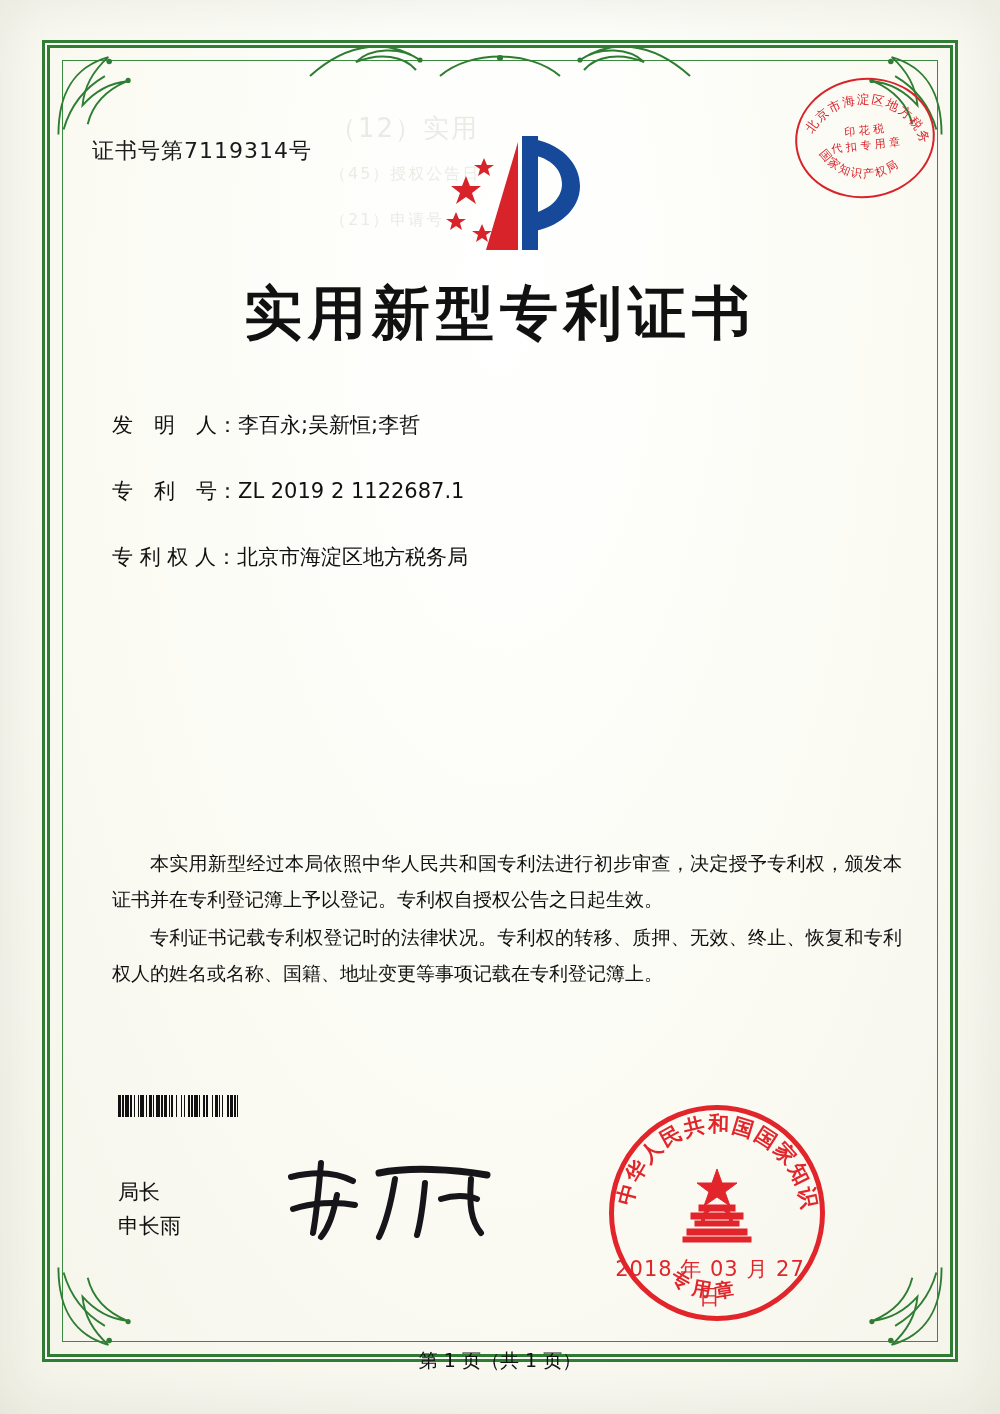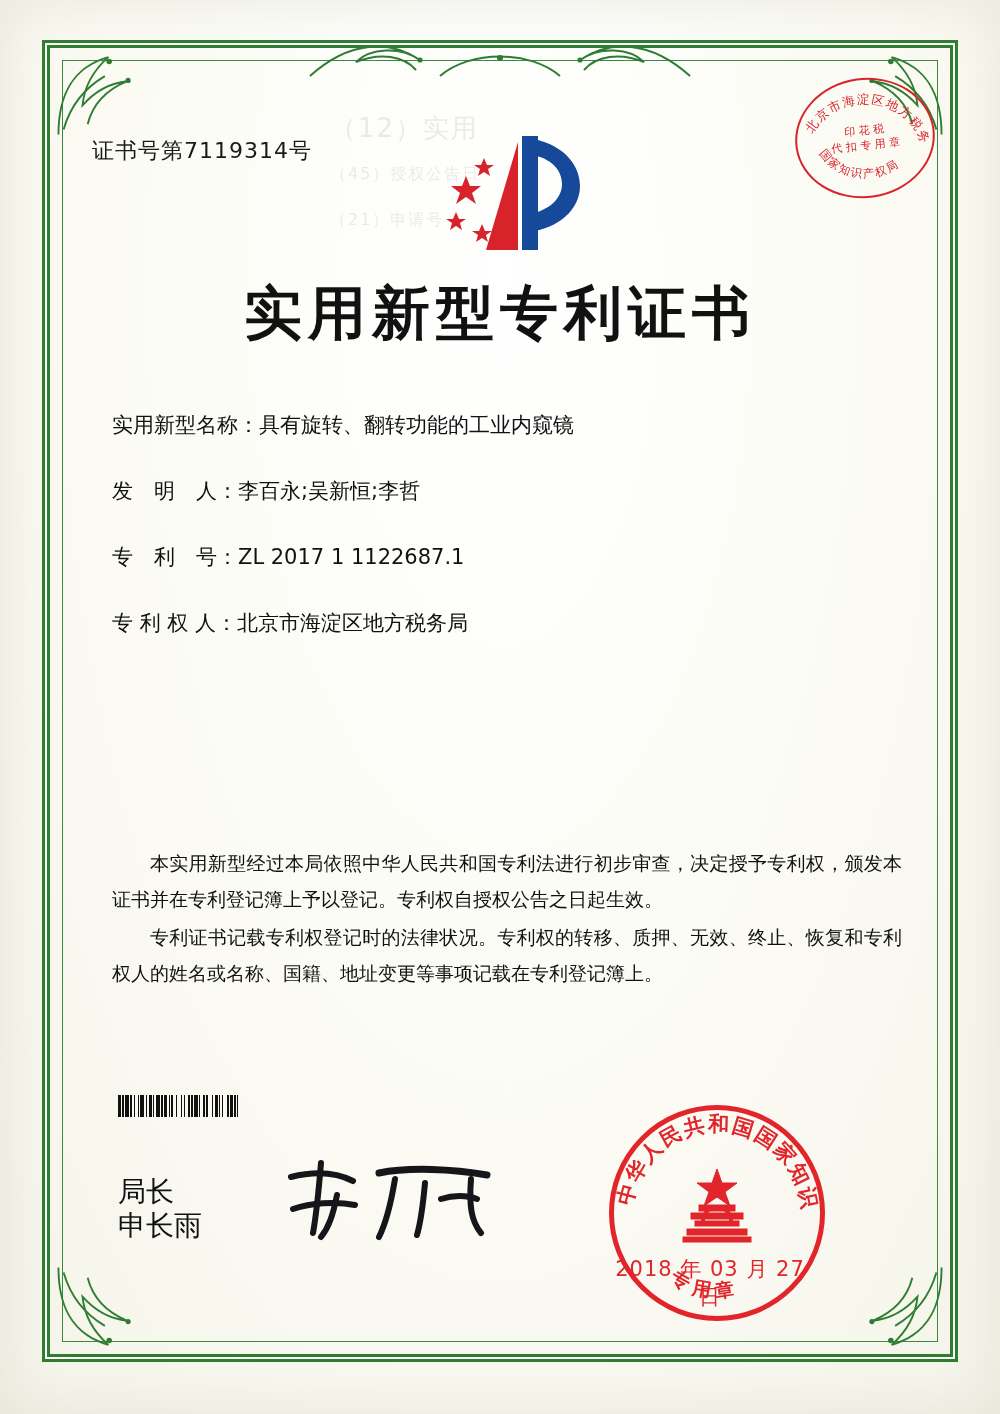--- a/index.html
+++ b/index.html
@@ -94,21 +94,21 @@
     font-size:19px;line-height:36px;color:#111;text-align:justify;
   }
   .body-text p{margin:0 0 2px 0;text-indent:2em;}
 
   .barcode{
     position:absolute;left:118px;top:1095px;width:265px;height:22px;
   }
   .barcode i{display:inline-block;height:100%;background:#111;vertical-align:top;}
 
   .director{
-    position:absolute;left:118px;top:1175px;font-size:28px;line-height:34px;color:#111;
+    position:absolute;left:118px;top:1175px;font-size:21px;line-height:34px;color:#111;
   }
   .signature{
     position:absolute;left:275px;top:1155px;width:240px;height:90px;
   }
 
   
   .seal{
     position:absolute;right:175px;top:1105px;width:216px;height:216px;
   }
   .seal .outer{
@@ -228,27 +228,24 @@
     <div class="txt">
       <div>印 花 税</div>
       <div>代 扣 专 用 章</div>
     </div>
   </div>
 
   <div class="title">实用新型专利证书</div>
 
   <div class="fields">
     <div class="field">
-      <span class="lab">实用新型名称：</span><span class="val">具有旋转、翻转功能的工业内窥镜</span>
+      <span class="lab">发　明　人：</span><span class="val">李百永;吴新恒;李哲</span>
     </div>
     <div class="field">
-      <span class="lab">发　明　人：</span><span class="val">李百永;吴新恒;李哲</span>
-    </div>
-    <div class="field">
-      <span class="lab">专　利　号：</span><span class="val">ZL 2017 1 1122687.1</span>
+      <span class="lab">专　利　号：</span><span class="val">ZL 2019 2 1122687.1</span>
     </div>
     <div class="field">
       <span class="lab">专 利 权 人：</span><span class="val">北京市海淀区地方税务局</span>
     </div>
   </div>
 
   <div class="body-text">
     <p>本实用新型经过本局依照中华人民共和国专利法进行初步审查，决定授予专利权，颁发本证书并在专利登记簿上予以登记。专利权自授权公告之日起生效。</p>
     <p>专利证书记载专利权登记时的法律状况。专利权的转移、质押、无效、终止、恢复和专利权人的姓名或名称、国籍、地址变更等事项记载在专利登记簿上。</p>
   </div>
@@ -298,15 +295,16 @@
           <rect x="30" y="40" width="36" height="6"></rect>
           <path d="M34 56 a14 14 0 0 1 28 0" fill="none" stroke-width="4"></path>
           <rect x="14" y="72" width="68" height="5"></rect>
         </g>
       </svg>
     </div>
   </div>
 
   <div class="seal-date">2018 年 03 月 27 日</div>
 
+  <div class="footer">第 1 页（共 1 页）</div>
 
   <div class="edge"></div>
 </div>
 
 </body></html>

